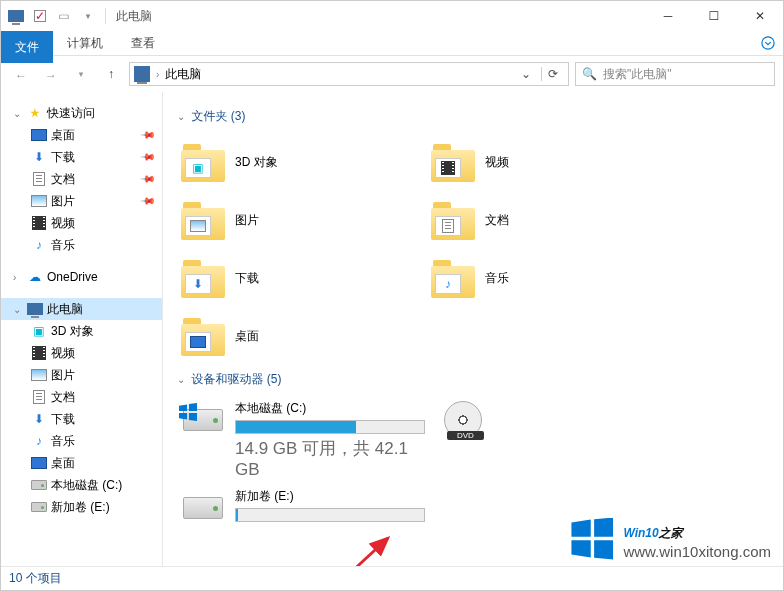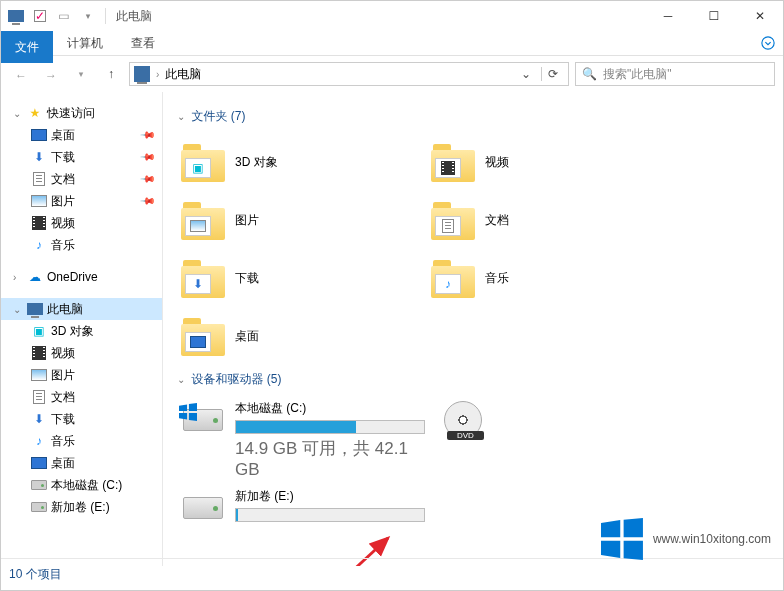--- a/index.html
+++ b/index.html
@@ -61,21 +61,21 @@
   .drive-item { width: 260px; display: flex; gap: 10px; padding: 4px; }
   .drive-icon { width: 44px; height: 40px; display:flex; align-items:center; justify-content:center; }
   .drive-body { flex: 1; }
   .drive-name { color: #000; margin-bottom: 3px; }
   .drive-bar { width: 190px; height: 14px; border: 1px solid #bdbdbd; background: #eee; margin-bottom: 3px; position: relative; }
   .drive-fill { height: 100%; background: #26a0da; }
   .drive-info { color: #6b6b6b; font-size: 17px; }
   .drives-row { display: flex; flex-wrap: wrap; }
   
   
-  .statusbar { position: absolute; bottom: 0; left: 0; right: 0; height: 32px; border-top: 1px solid #e8e8e8; display: flex; align-items: center; padding: 0 8px; color: #1a4e8a; font-size: 11px; }
+  .statusbar { position: absolute; bottom: 0; left: 0; right: 0; height: 24px; border-top: 1px solid #e8e8e8; display: flex; align-items: center; padding: 0 8px; color: #1a4e8a; font-size: 11px; }
   
   
   .ic-star{color:#f5c518;}
   .ic-desktop{width:16px;height:12px;background:#2e75d4;border:1px solid #1a4e8a;}
   .ic-download{color:#2e75d4;}
   .ic-doc{width:12px;height:14px;background:#fff;border:1px solid #888;position:relative;}
   .ic-doc::after{content:"";position:absolute;top:2px;left:2px;right:2px;height:1px;background:#888;box-shadow:0 3px 0 #888,0 6px 0 #888;}
   .ic-img{width:16px;height:12px;background:linear-gradient(#7ec0ee,#fff);border:1px solid #888;}
   .ic-video{width:14px;height:14px;background:#333;position:relative;}
   .ic-video::before{content:"";position:absolute;left:1px;top:1px;bottom:1px;width:2px;background:repeating-linear-gradient(#fff 0 1px,#333 1px 3px);}
@@ -94,21 +94,21 @@
   .dvd-icon{width:38px;height:38px;border-radius:50%;background:radial-gradient(circle,#fff 0 12%,#555 12% 18%,#eee 18% 100%);border:1px solid #aaa;position:relative;}
   .dvd-label{position:absolute;bottom:-2px;left:2px;background:#333;color:#fff;font-size:8px;padding:0 10px;border-radius:2px;}
   
   .arrow-annot{position:absolute;left:180px;top:438px;pointer-events:none;}
   
   .watermark{position:absolute;right:12px;bottom:30px;display:flex;align-items:center;gap:10px;}
   .watermark .wlogo{width:42px;height:42px;background:#0078d4;clip-path:polygon(0 12%,46% 5%,46% 46%,0 46%,0 54%,46% 54%,46% 95%,0 88%,0 12%,54% 4%,100% 0,100% 46%,54% 46%,54% 54%,100% 54%,100% 100%,54% 96%,54% 4%);}
   .watermark .wtxt{text-align:left;}
   .watermark .wtxt .t1{font-size:22px;font-weight:700;font-style:italic;color:#111;}
   .watermark .wtxt .t1 span{color:#0078d4;}
-  .watermark .wtxt .t2{font-size:12px;color:#555;}
+  .watermark .wtxt .t2{font-size:15px;color:#555;}
   
   .chk{width:12px;height:12px;border:1px solid #888;display:inline-flex;align-items:center;justify-content:center;color:#e06;}
 </style>
 </head>
 <body>
 
 <div class="titlebar">
   <div class="qat">
     <div class="qat-icon">
         <div class="ic-pc"></div>
@@ -276,21 +276,21 @@
             <div class="ic-drive"></div>
           </span>
           <span>新加卷 (E:)</span>
         </div>
       </div>
   </div>
 
   <div class="content">
     <div class="group-header">
       <span class="chev">⌄</span>
-      <span>文件夹 (7)</span>
+      <span>文件夹 (3)</span>
     </div>
     <div class="folder-grid" id="folder-grid">
         <div class="folder-item">
           <div class="fld-icon">
             <div class="folder-tab"></div>
             <div class="folder-back"></div>
             <div class="folder-inner">
               <span class="ic-3d">▣</span>
             </div>
           </div>
@@ -411,15 +411,16 @@
   </div>
 </div>
 
 <div class="statusbar">
   <span>10 个项目</span>
 </div>
 
 <div class="watermark">
   <div class="wlogo"></div>
   <div class="wtxt">
+    <div class="t1"><span>Win10</span><b>之家</b></div>
     <div class="t2">www.win10xitong.com</div>
   </div>
 </div>
 
 </body></html>

